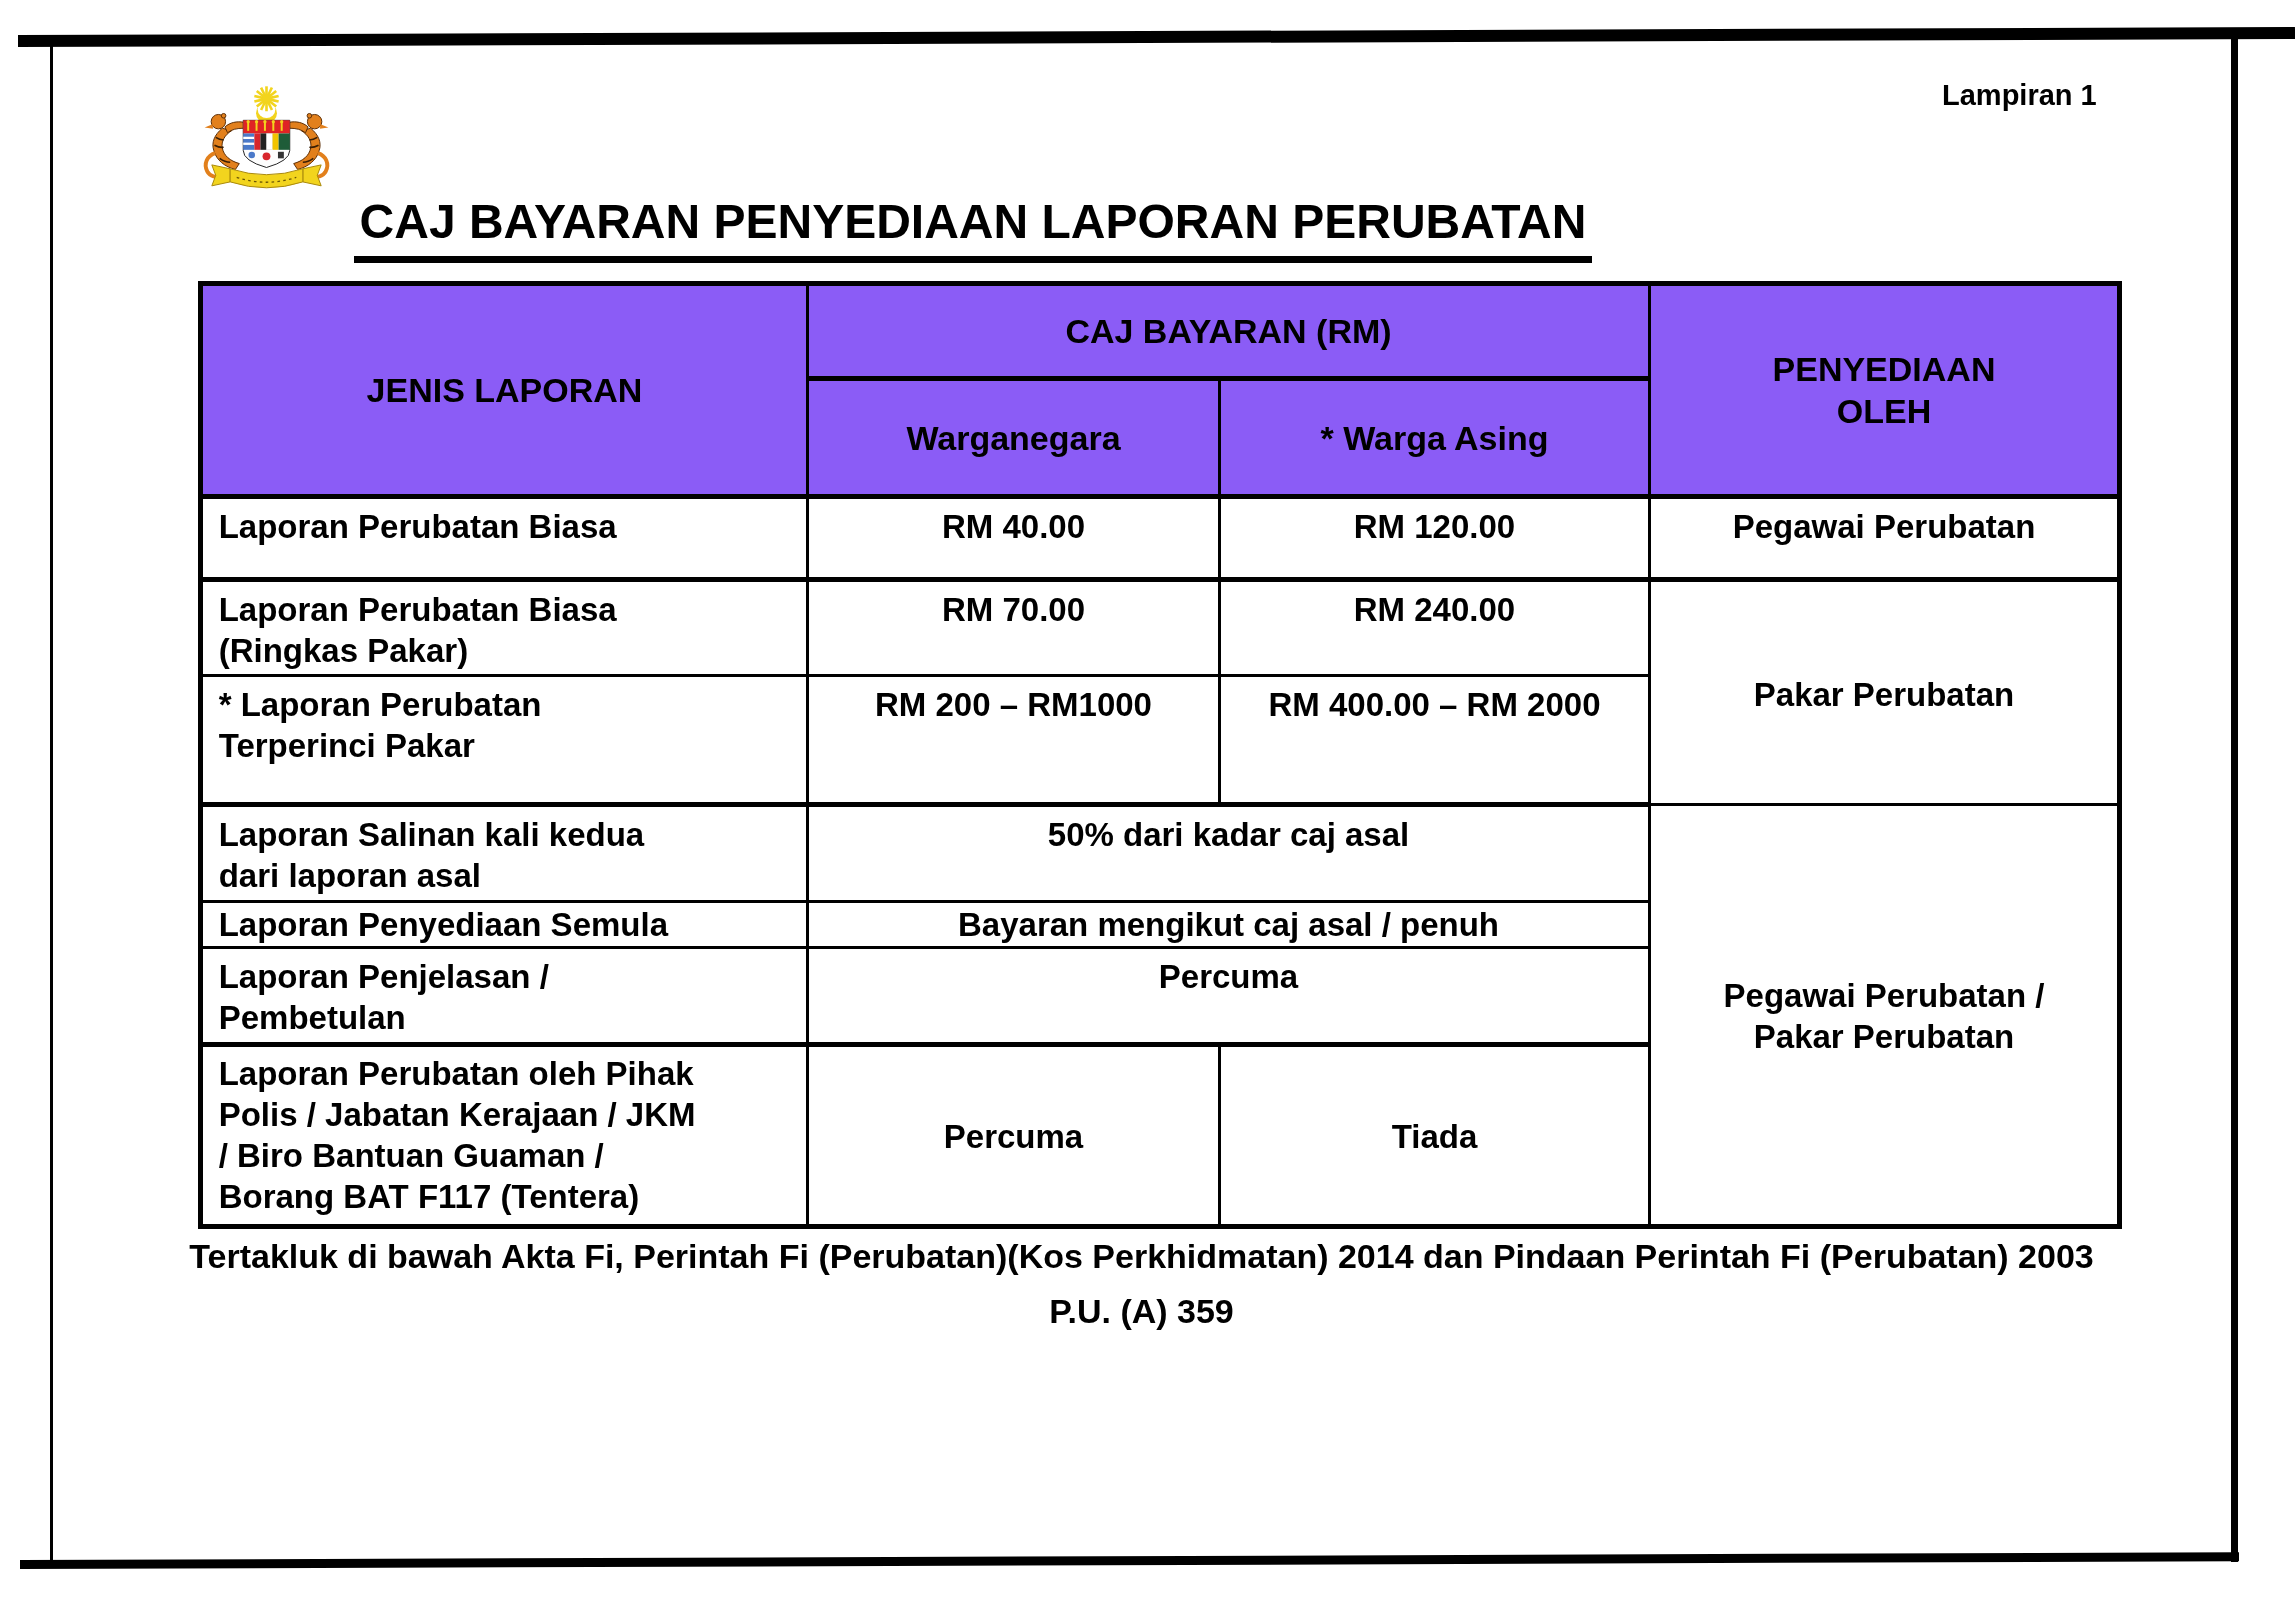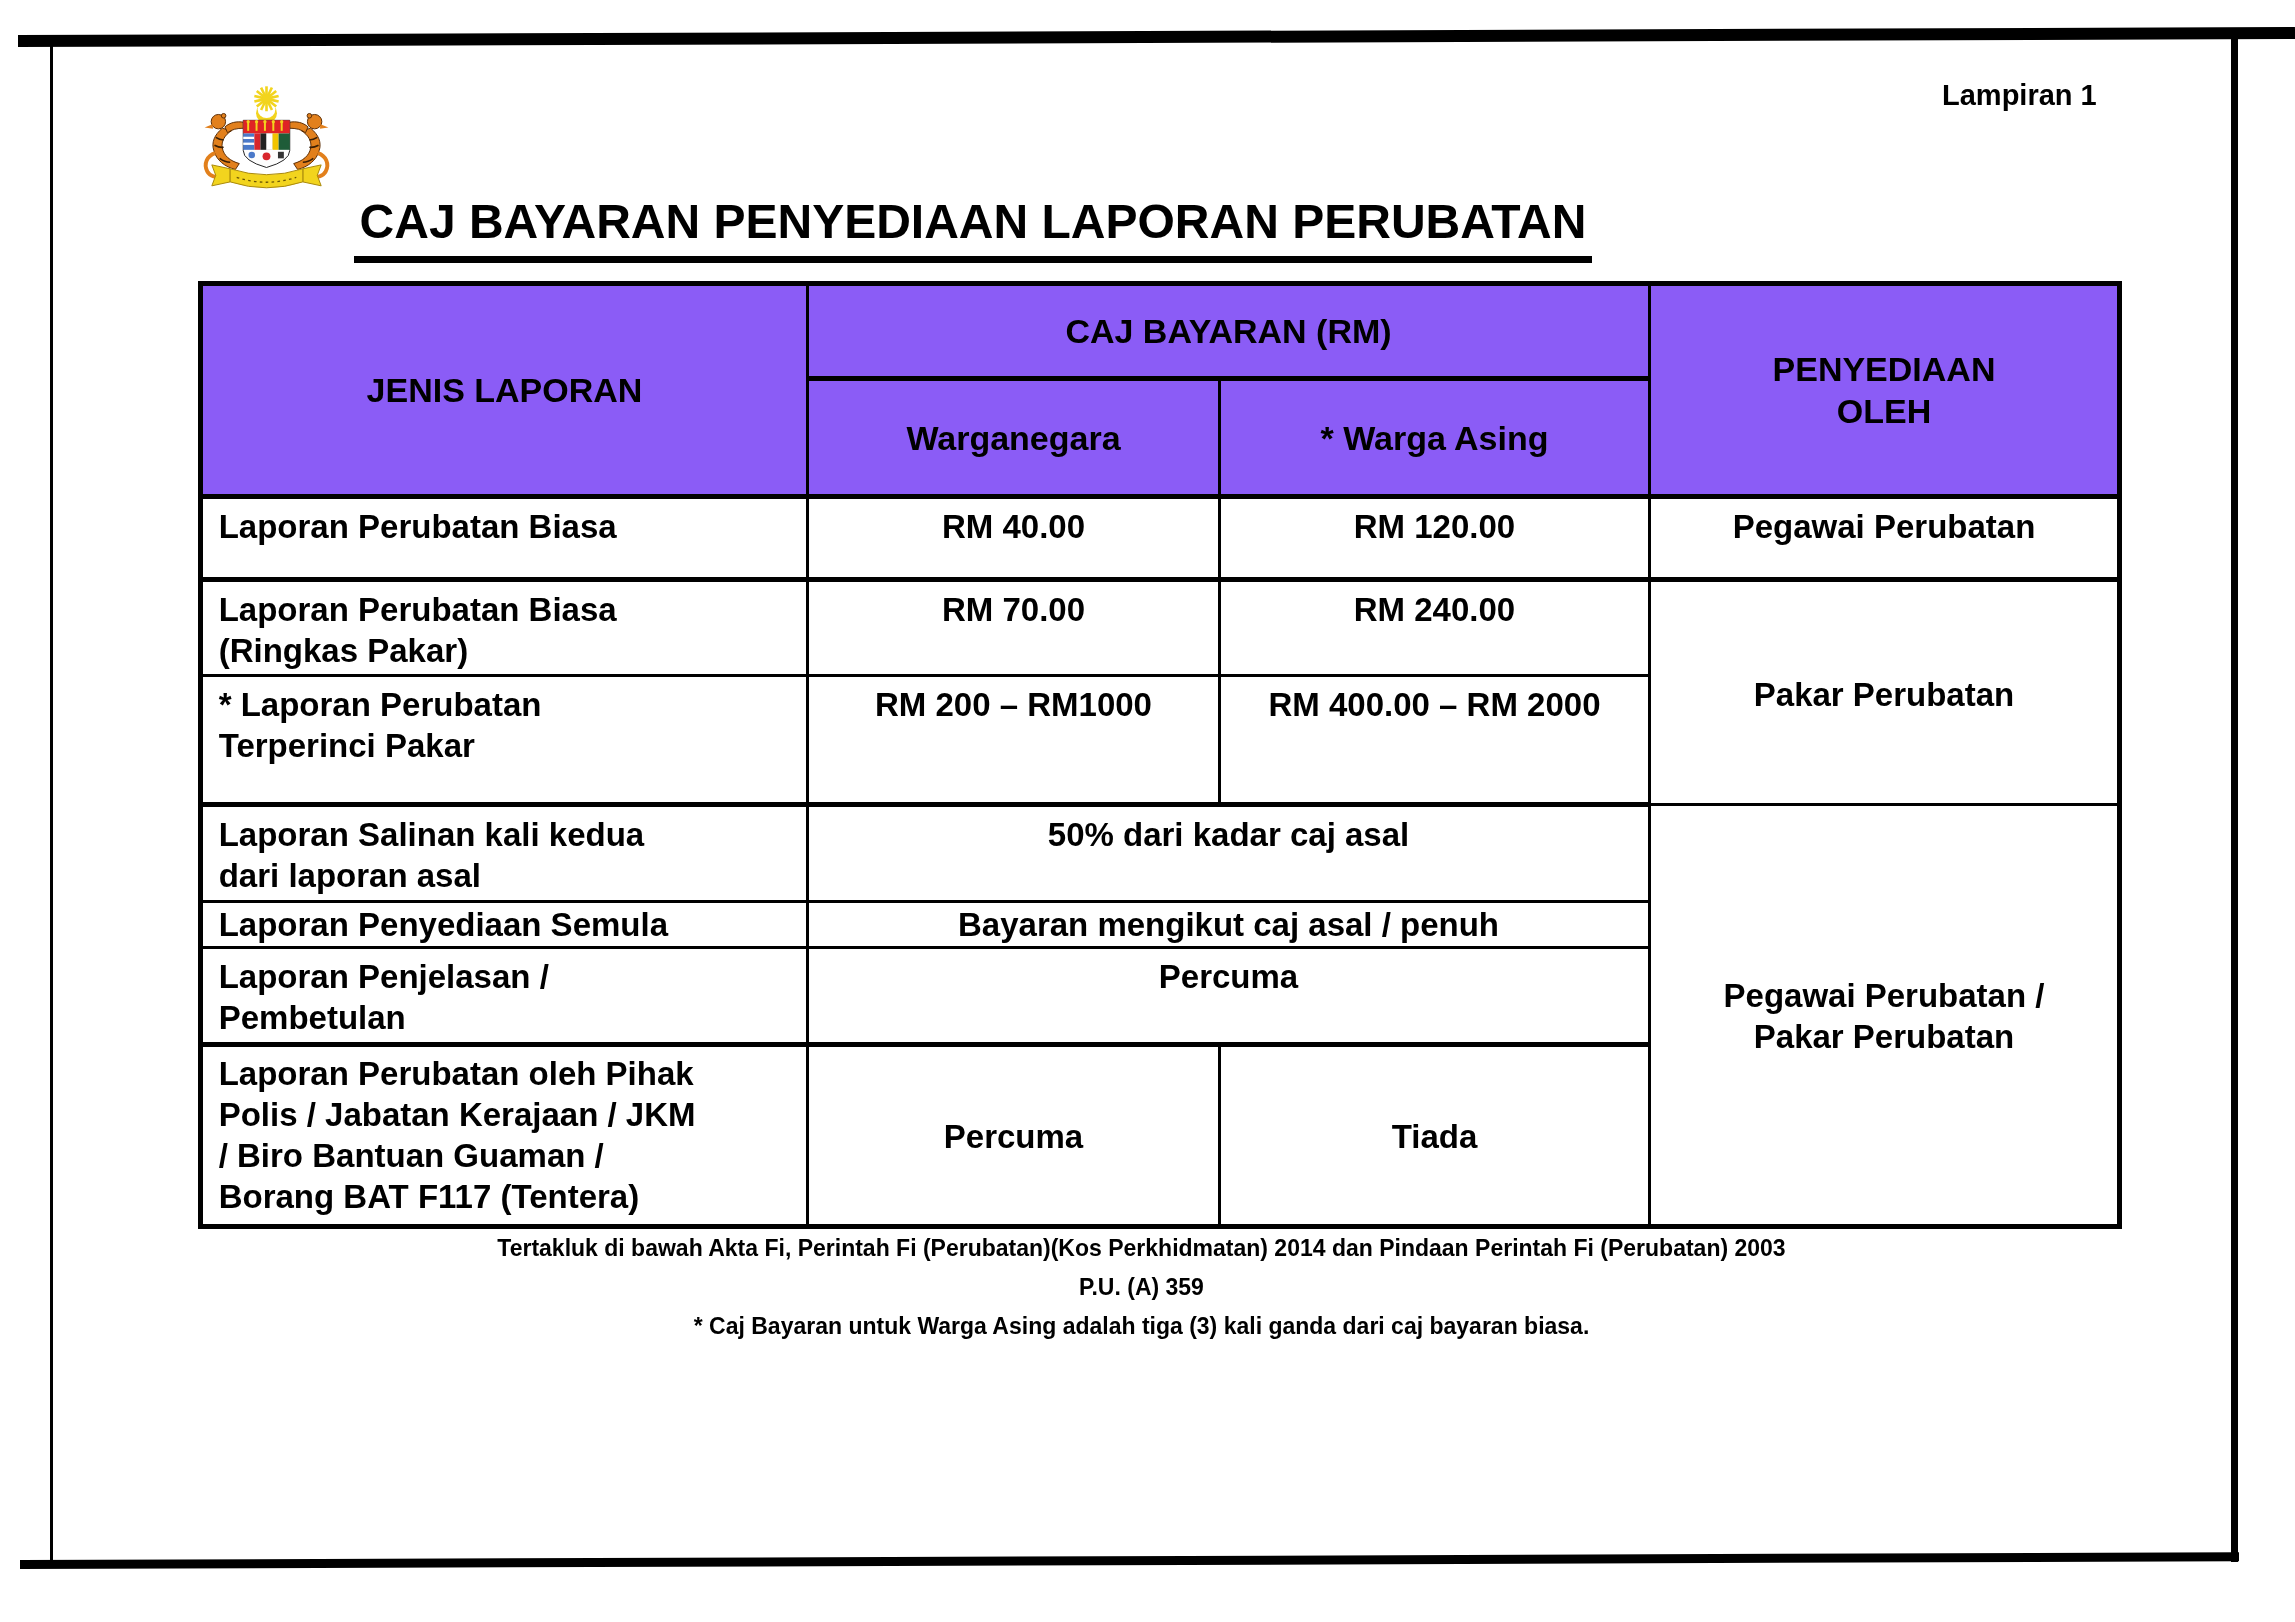--- a/index.html
+++ b/index.html
@@ -36,21 +36,21 @@
   .bb9{border-bottom-width:5.9px !important;}
   tr.hA{height:95px;} tr.hB{height:118px;}
   tr.r1{height:83px;} tr.r2{height:92px;} tr.r3{height:129px;}
   tr.r4{height:90px;} tr.r5{height:42px;} tr.r6{height:92px;} tr.r7{height:182px;}
   tr.hB th{border-bottom-width:5.9px;}
   tr.r1 td,tr.r3 td,tr.r6 td{border-bottom-width:5.9px;}
   tr.r5 td{padding-top:1.3px;padding-bottom:1.3px;}
 
   
   .footnotes{position:absolute;left:62px;top:1229px;width:2159px;text-align:center;}
-  .footnotes p{margin:0;font-size:23px;line-height:39px;white-space:pre-line;}
+  .footnotes p{margin:0;font-size:34px;line-height:55px;white-space:pre-line;}
 </style>
 </head>
 <body>
 
 <div class="scan-bar-top"></div>
 <div class="scan-bar-bottom"></div>
 <div class="page-border-left"></div>
 <div class="page-border-right"></div>
 
 <svg class="logo" viewBox="0 0 215 168">
@@ -203,15 +203,14 @@
 Borang BAT F117 (Tentera)</td>
       <td class="v-mid">Percuma</td>
       <td class="v-mid">Tiada</td>
     </tr>
   </tbody>
 </table>
 
 <div class="footnotes">
   <p>Tertakluk di bawah Akta Fi, Perintah Fi (Perubatan)(Kos Perkhidmatan) 2014 dan Pindaan Perintah Fi (Perubatan) 2003
 P.U. (A) 359</p>
-  <p>* Caj Bayaran untuk Warga Asing adalah tiga (3) kali ganda dari caj bayaran biasa.</p>
 </div>
 
 
 </body></html>

